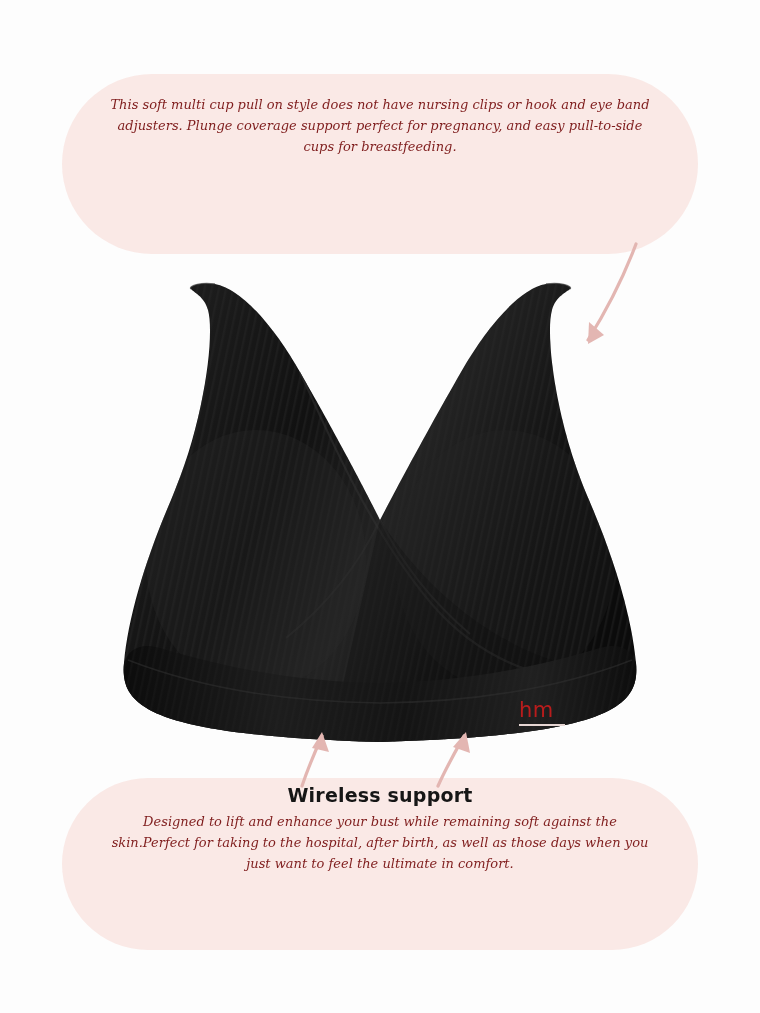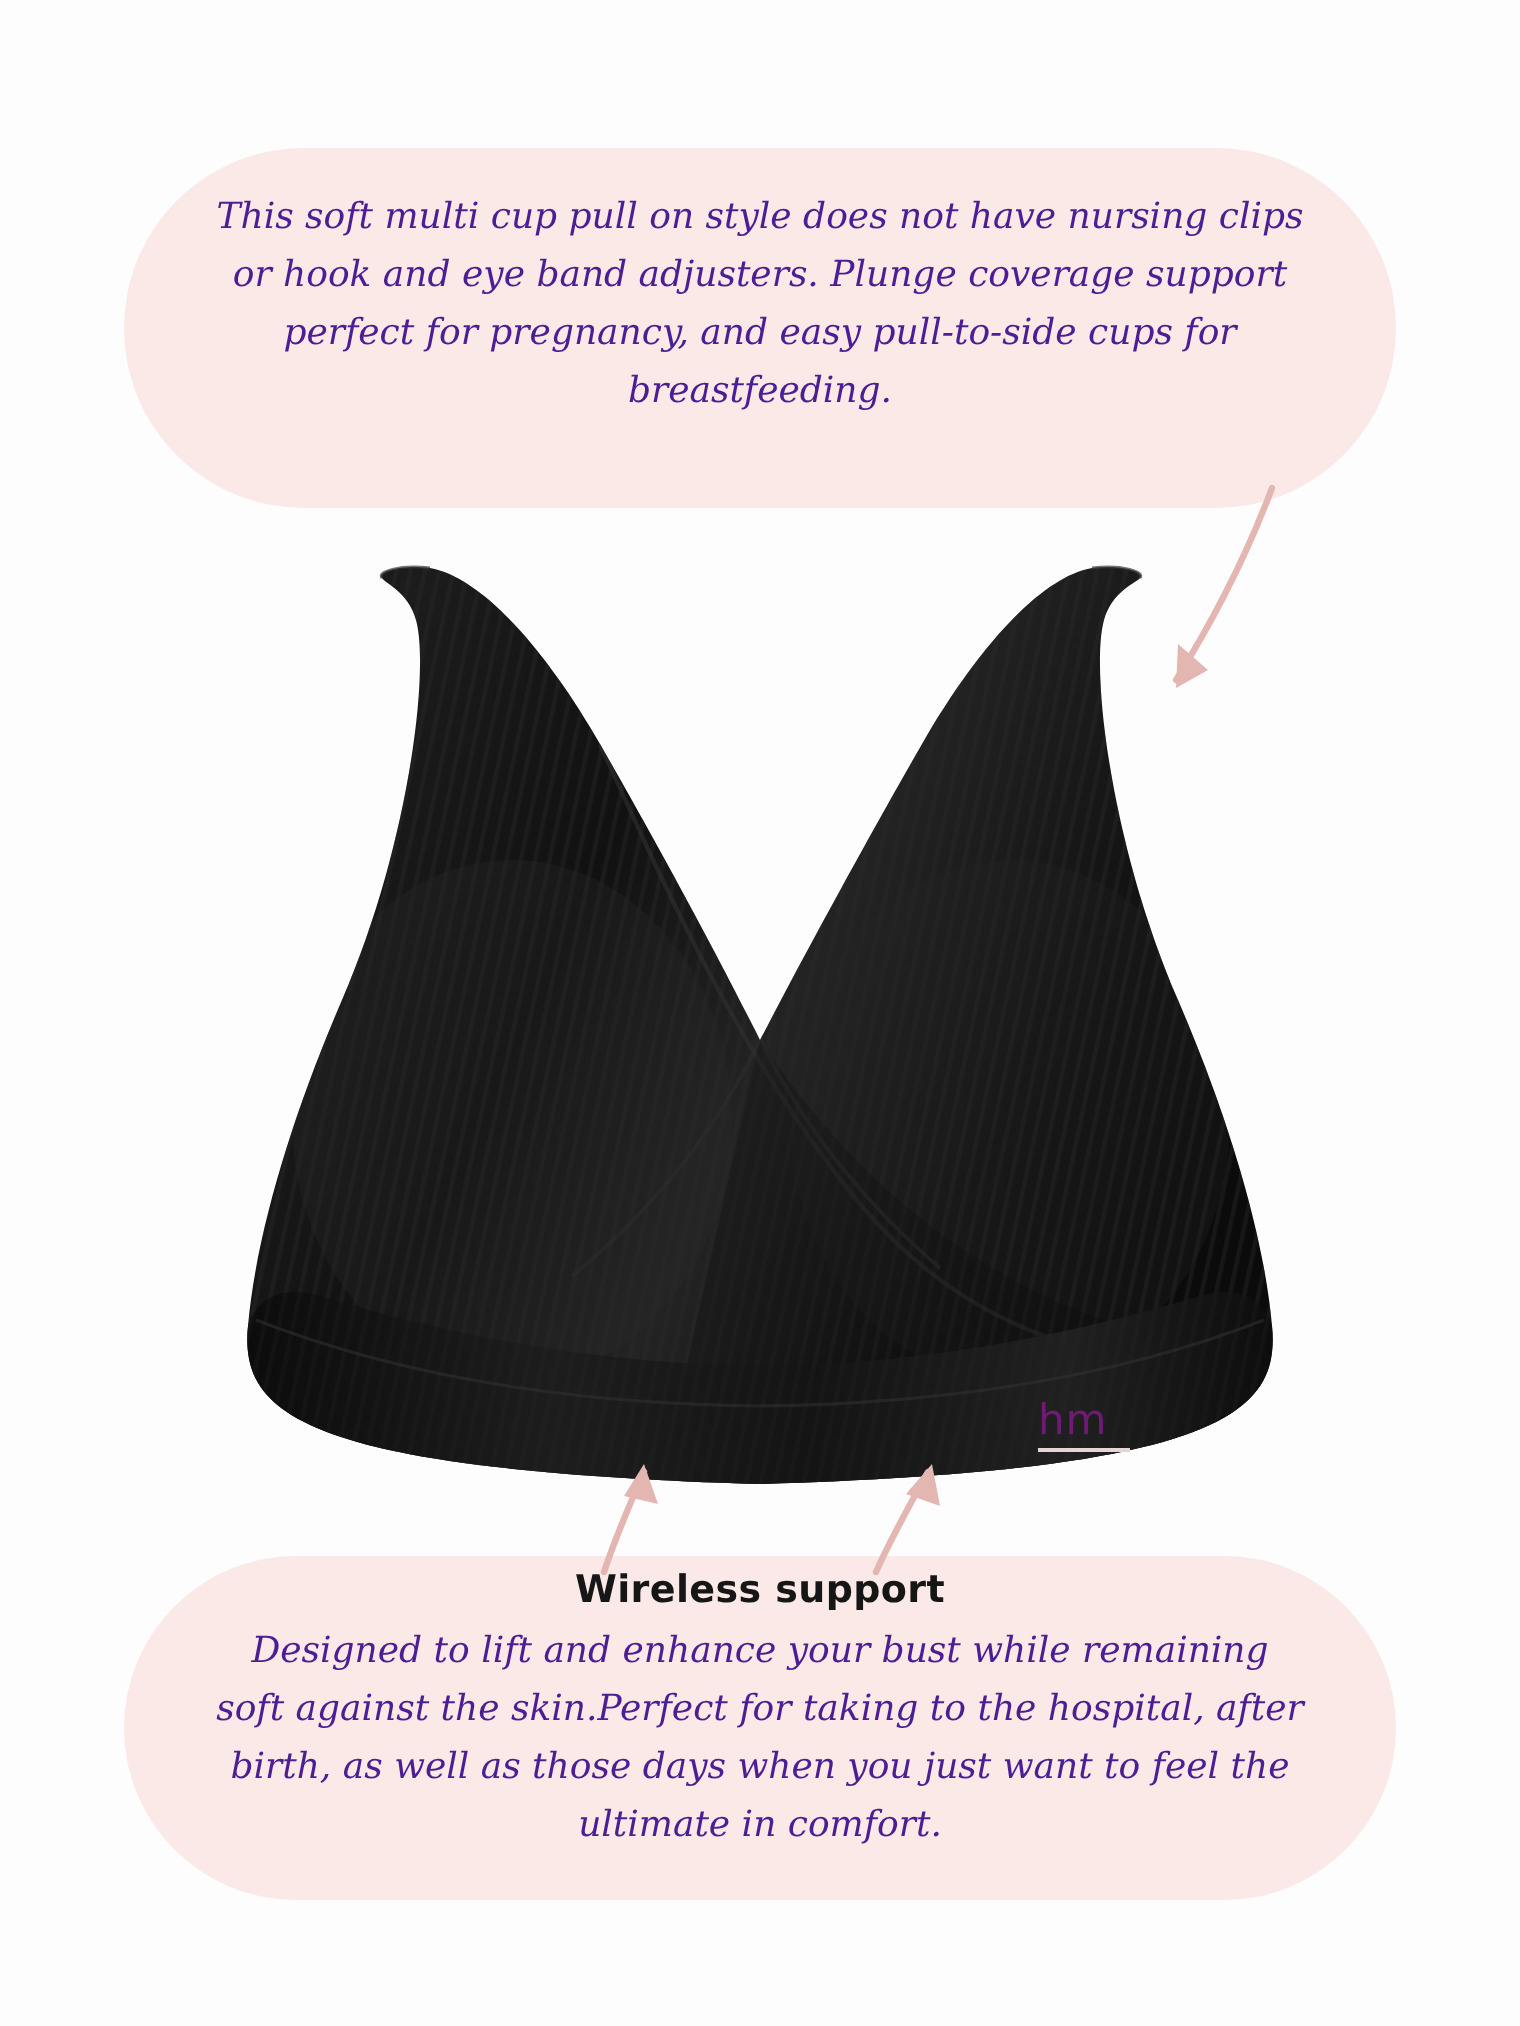--- a/index.html
+++ b/index.html
@@ -49,23 +49,23 @@
     font-family: "DejaVu Sans", sans-serif;
     font-weight: bold;
     font-size: 19px;
     letter-spacing: .2px;
     margin-bottom: 5px;
     color: #161616;
   }
   .bubble-body {
     font-family: "DejaVu Serif", serif;
     font-style: italic;
-    font-size: 18px;
+    font-size: 13px;
     line-height: 1.62;
-    color: #4c1d95;
+    color: #7f1d1d;
   }
 
   
   .arrow-svg {
     position: absolute;
     overflow: visible;
     pointer-events: none;
   }
   .arrow-top   { left: 540px; top: 236px; width: 120px; height: 130px; }
   .arrow-bl    { left: 280px; top: 726px; width: 70px;  height: 66px;  }
@@ -79,21 +79,21 @@
     width: 760px;
     height: 1013px;
   }
 
   .logo {
     position: absolute;
     left: 519px;
     top: 700px;
     width: 54px;
     height: 30px;
-    color: #701a75;
+    color: #b91c1c;
     font-family: "DejaVu Sans", sans-serif;
     font-size: 21px;
     letter-spacing: .5px;
     line-height: 1;
   }
   .logo .hm-text { display: block; }
   .logo .hm-rule {
     display: block;
     width: 46px;
     height: 2px;

